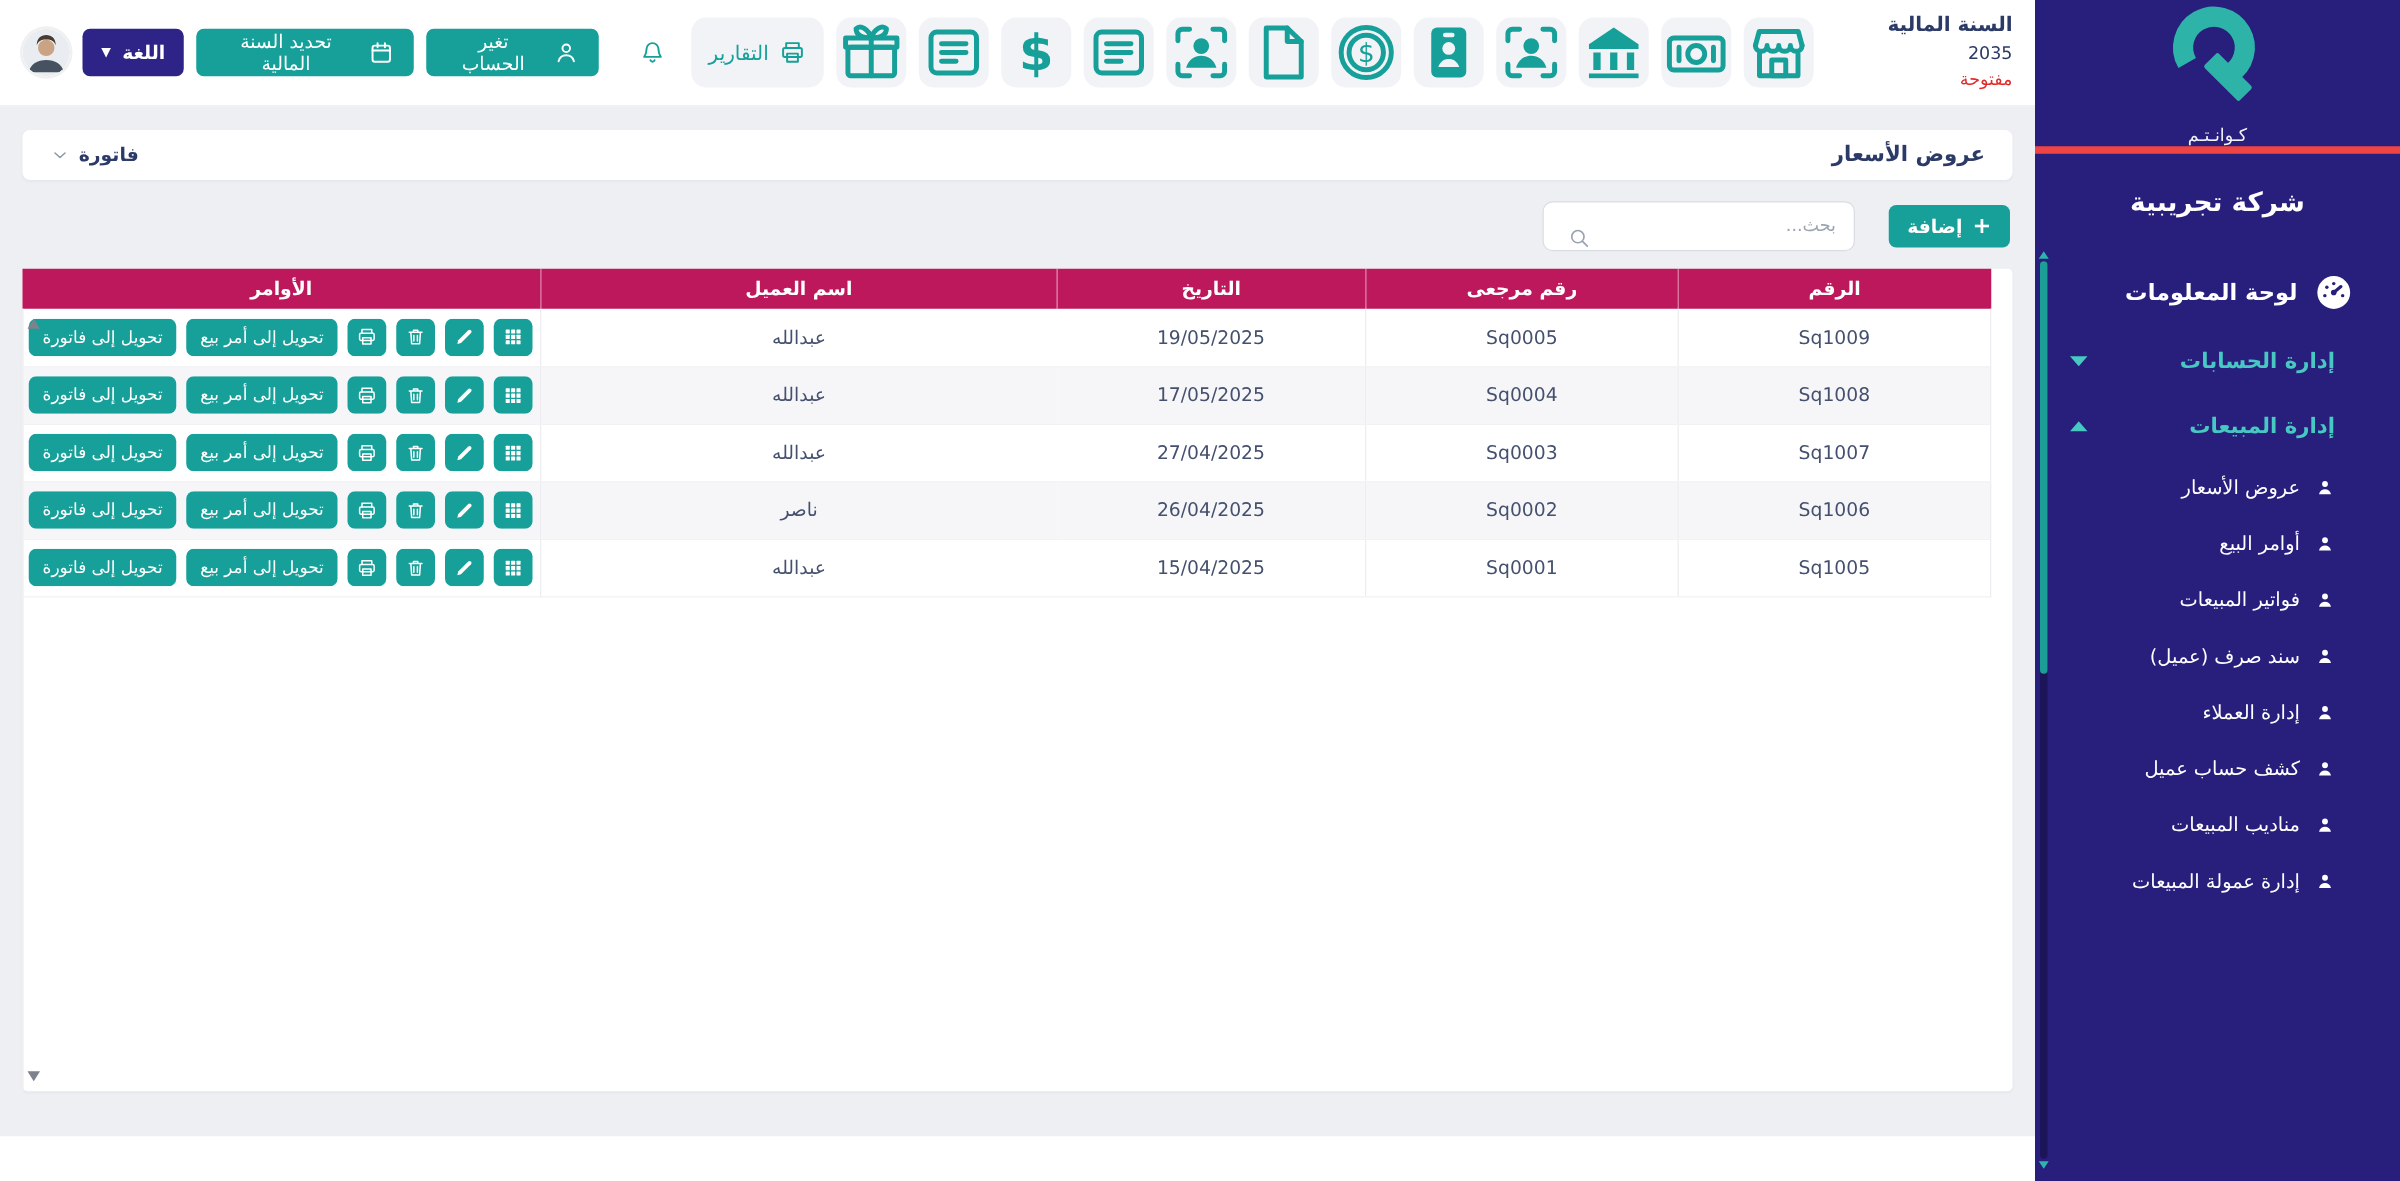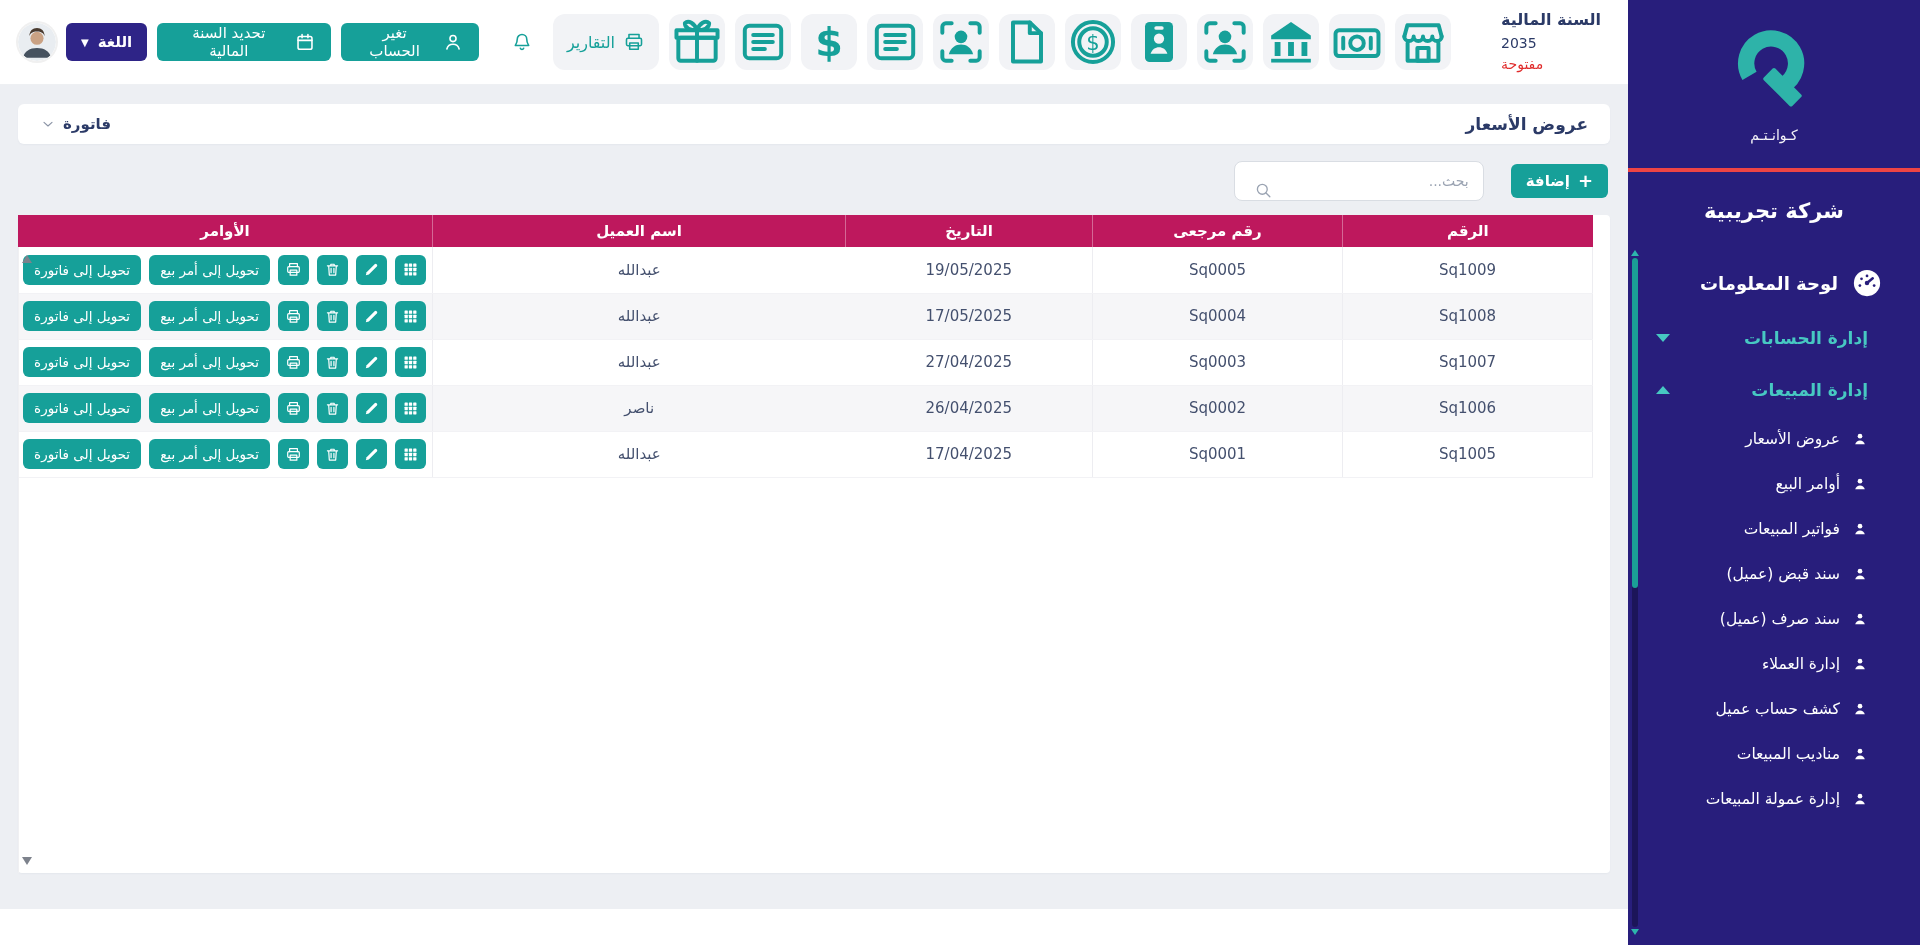--- a/index.html
+++ b/index.html
@@ -6,21 +6,21 @@
   html,body { width:1920px; height:945px; overflow:hidden; }
   body {
     font-family:"DejaVu Sans", sans-serif;
     background:#ffffff; color:#2b3a67;
     direction:rtl;
   }
   .app { display:flex; width:1920px; height:945px; }
 
   
   .sidebar { flex:0 0 292px; background:#281e7c; color:#fff; display:flex; flex-direction:column; position:relative; }
-  .logo-area { height:172px; border-bottom:4px solid #ef4444; display:flex; flex-direction:column; align-items:center; justify-content:center; gap:6px; }
+  .logo-area { height:123px; border-bottom:6px solid #ef4444; display:flex; flex-direction:column; align-items:center; justify-content:center; gap:6px; }
   .logo-q { width:96px; height:96px; }
   .brand-text { color:#fff; font-size:14px; letter-spacing:4px; opacity:.95; }
   .company { height:78px; display:flex; align-items:center; justify-content:center; font-size:21px; font-weight:bold; }
   .menu { flex:1; position:relative; padding-top:4px; }
   .side-scroll { position:absolute; left:3px; top:0; bottom:10px; width:8px; }
   .side-scroll .track { position:absolute; inset:8px 1px 8px 1px; background:rgba(0,0,0,.28); border-radius:4px; }
   .side-scroll .thumb { position:absolute; left:1px; right:1px; top:8px; height:330px; background:#1b9e96; border-radius:4px; }
   .side-scroll .arr { position:absolute; left:0; width:0; height:0; border-left:4px solid transparent; border-right:4px solid transparent; }
   .side-scroll .arr.up { top:0; border-bottom:6px solid #2db5ac; }
   .side-scroll .arr.down { bottom:0; border-top:6px solid #2db5ac; }
@@ -30,21 +30,21 @@
   .section-row .chev { width:0; height:0; border-left:7px solid transparent; border-right:7px solid transparent; }
   .chev.down { border-top:8px solid #47c8c2; }
   .chev.up { border-bottom:8px solid #47c8c2; }
   .sub-item { display:flex; align-items:center; gap:12px; padding:0 52px 0 20px; height:45px; color:#fff; font-size:15.5px; cursor:pointer; }
   .sub-item svg { width:16px; height:16px; flex:0 0 auto; color:#fff; }
 
   
   .main { flex:1; display:flex; flex-direction:column; background:#fff; }
 
   .topbar { height:85px; background:#fff; display:flex; align-items:center; padding:0 18px; gap:10px; border-bottom:1px solid #eef0f3; }
-  .fiscal { width:112px; text-align:left; line-height:1.55; margin-inline-end:2px; }
+  .fiscal { width:112px; text-align:right; line-height:1.55; margin-inline-end:2px; }
   .fiscal .f-title { font-size:16px; font-weight:bold; color:#2b3a67; }
   .fiscal .f-year { font-size:14px; color:#2b3a67; }
   .fiscal .f-status { font-size:14px; color:#e02b2b; }
   .icons-row { display:flex; gap:10px; margin-inline-start:38px; }
   .icon-sq { width:56px; height:56px; border-radius:12px; background:#f2f3f6; display:flex; align-items:center; justify-content:center; color:#16a099; cursor:pointer; }
   .icon-sq svg { width:27px; height:27px; }
   .reports-btn { height:56px; border-radius:12px; background:#f2f3f6; border:none; color:#16a099; font-family:inherit; font-size:16px; display:flex; align-items:center; gap:8px; padding:0 14px; cursor:pointer; }
   .reports-btn svg { width:24px; height:24px; }
   .flex-spacer { flex:1; }
   .bell-btn { background:none; border:none; color:#16a099; cursor:pointer; margin-inline-end:22px; display:flex; }
@@ -161,31 +161,20 @@
           <div class="sub-item">
             <span style="display: flex; width: 16px; height: 16px;">
               <svg viewBox="0 0 24 24" width="100%" height="100%" fill="none" stroke="currentColor" stroke-width="1.7" stroke-linecap="round" stroke-linejoin="round" style="width:inherit;height:inherit">
                 <g fill="currentColor" stroke="none">
                   <circle cx="12" cy="7.8" r="3.5"></circle>
                   <path d="M4.8 20c.9-4 3.8-5.9 7.2-5.9s6.3 1.9 7.2 5.9z"></path>
                 </g>
               </svg>
             </span>
             <span>فواتير المبيعات</span>
-          </div>
-          <div class="sub-item">
-            <span style="display: flex; width: 16px; height: 16px;">
-              <svg viewBox="0 0 24 24" width="100%" height="100%" fill="none" stroke="currentColor" stroke-width="1.7" stroke-linecap="round" stroke-linejoin="round" style="width:inherit;height:inherit">
-                <g fill="currentColor" stroke="none">
-                  <circle cx="12" cy="7.8" r="3.5"></circle>
-                  <path d="M4.8 20c.9-4 3.8-5.9 7.2-5.9s6.3 1.9 7.2 5.9z"></path>
-                </g>
-              </svg>
-            </span>
-            <span>سند قبض (عميل)</span>
           </div>
           <div class="sub-item">
             <span style="display: flex; width: 16px; height: 16px;">
               <svg viewBox="0 0 24 24" width="100%" height="100%" fill="none" stroke="currentColor" stroke-width="1.7" stroke-linecap="round" stroke-linejoin="round" style="width:inherit;height:inherit">
                 <g fill="currentColor" stroke="none">
                   <circle cx="12" cy="7.8" r="3.5"></circle>
                   <path d="M4.8 20c.9-4 3.8-5.9 7.2-5.9s6.3 1.9 7.2 5.9z"></path>
                 </g>
               </svg>
             </span>
@@ -666,21 +655,21 @@
                     </button>
         <button class="act txt so">تحويل إلى أمر بيع</button>
         <button class="act txt inv">تحويل إلى فاتورة</button>
       </div>
     </td>
   </tr>
 
   <tr>
     <td class="ltr">Sq1005</td>
     <td class="ltr">Sq0001</td>
-    <td class="ltr">17/04/2025</td>
+    <td class="ltr">15/04/2025</td>
     <td>عبدالله</td>
     <td>
       <div class="actions">
         <button class="act ic">
                       <span style="display: flex; width: 17px; height: 17px;">
                         <svg viewBox="0 0 24 24" width="100%" height="100%" fill="none" stroke="currentColor" stroke-width="1.7" stroke-linecap="round" stroke-linejoin="round" style="width:inherit;height:inherit">
                           <g fill="currentColor" stroke="none">
                             <rect x="3.6" y="3.6" width="4.6" height="4.6" rx=".6"></rect>
                             <rect x="9.7" y="3.6" width="4.6" height="4.6" rx=".6"></rect>
                             <rect x="15.8" y="3.6" width="4.6" height="4.6" rx=".6"></rect>

